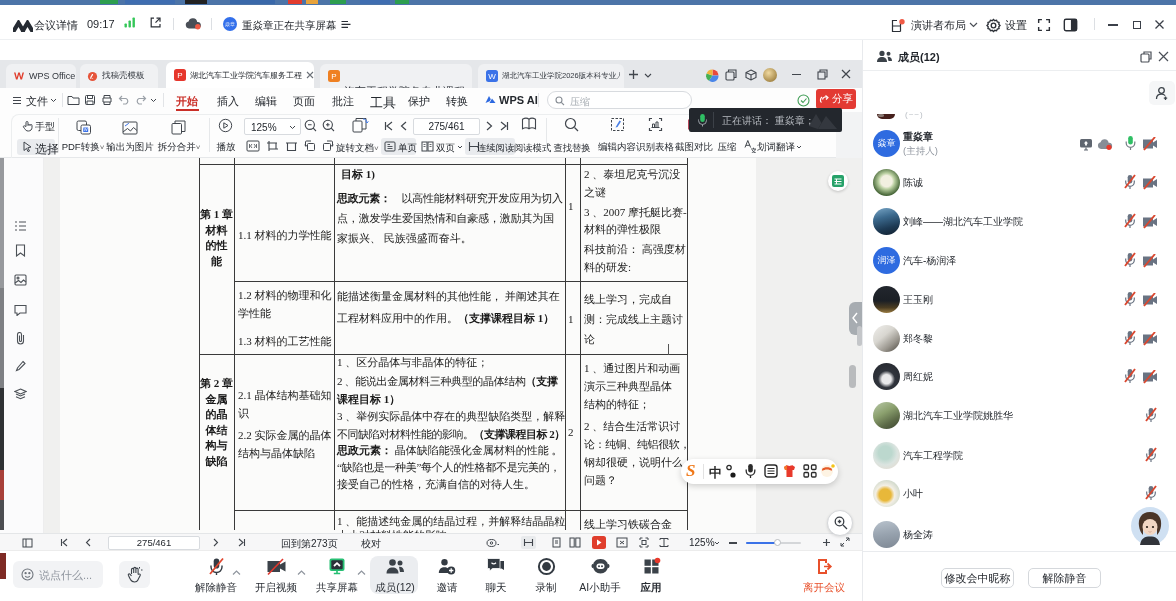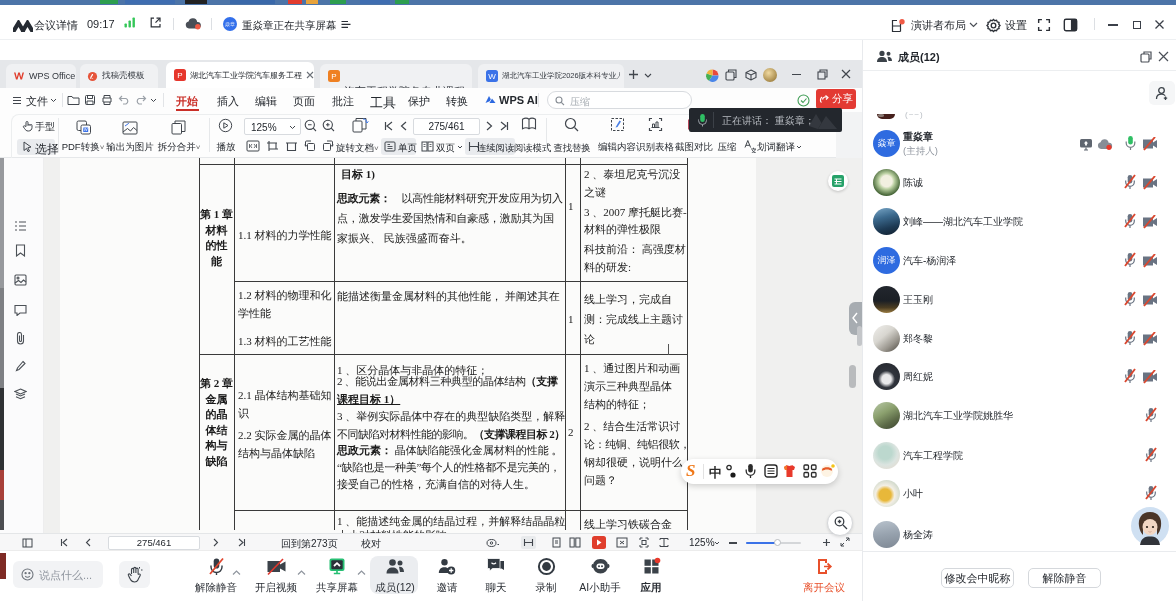--- a/index.html
+++ b/index.html
@@ -439,33 +439,34 @@
         <div class="dt" style="left:524px;top:27px;">之谜</div>
         <div class="dt" style="left:524px;top:47px;">3 、2007 摩托艇比赛-</div>
         <div class="dt" style="left:524px;top:64px;">材料的弹性极限</div>
         <div class="dt" style="left:524px;top:84px;">科技前沿： 高强度材</div>
         <div class="dt" style="left:524px;top:102px;">料的研发:</div>
 
         <div class="dt" style="left:178px;top:130px;">1.2  材料的物理和化</div>
         <div class="dt" style="left:178px;top:148px;">学性能</div>
         <div class="dt" style="left:178px;top:176px;">1.3  材料的工艺性能</div>
         <div class="dt" style="left:277px;top:131px;">能描述衡量金属材料的其他性能， 并阐述其在</div>
+        <div class="dt" style="left:277px;top:153px;">工程材料应用中的作用。<b>（支撑课程目标 1）</b></div>
         <div class="dt" style="left:508px;top:155px;">1</div>
         <div class="dt" style="left:524px;top:134px;">线上学习，完成自</div>
         <div class="dt" style="left:524px;top:154px;">测：完成线上主题讨</div>
         <div class="dt" style="left:524px;top:174px;">论</div>
 
         <div class="dt dtb" style="left:139px;top:218px;width:35px;text-align:center;line-height:15.5px;white-space:normal;">第 2 章 金属 的晶 体结 构与 缺陷</div>
         <div class="dt" style="left:178px;top:230px;">2.1  晶体结构基础知</div>
         <div class="dt" style="left:178px;top:248px;">识</div>
         <div class="dt" style="left:178px;top:270px;">2.2  实际金属的晶体</div>
         <div class="dt" style="left:178px;top:288px;">结构与晶体缺陷</div>
-        <div class="dt" style="left:277px;top:205px;">1 、区分晶体与非晶体的特征；</div>
+        <div class="dt" style="left:277px;top:197px;">1 、区分晶体与非晶体的特征；</div>
         <div class="dt" style="left:277px;top:216px;letter-spacing:-0.35px;">2 、能说出金属材料三种典型的晶体结构<b>（支撑</b></div>
-        <div class="dt dtb" style="left:277px;top:234px;text-decoration:underline;">课程目标 1）</div>
+        <div class="dt dtb" style="left:277px;top:234px;">课程目标 1）</div>
         <div class="dt" style="left:277px;top:251px;">3 、举例实际晶体中存在的典型缺陷类型，解释</div>
         <div class="dt" style="left:277px;top:269px;letter-spacing:-0.5px;">不同缺陷对材料性能的影响。<b>（支撑课程目标 2）</b></div>
         <div class="dt" style="left:277px;top:285px;"><b>思政元素：</b> 晶体缺陷能强化金属材料的性能 。</div>
         <div class="dt" style="left:277px;top:302px;letter-spacing:-0.3px;">“缺陷也是一种美”每个人的性格都不是完美的，</div>
         <div class="dt" style="left:277px;top:319px;">接受自己的性格，充满自信的对待人生。</div>
         <div class="dt" style="left:508px;top:268px;">2</div>
         <div class="dt" style="left:524px;top:203px;">1 、通过图片和动画</div>
         <div class="dt" style="left:524px;top:221px;">演示三种典型晶体</div>
         <div class="dt" style="left:524px;top:239px;">结构的特征；</div>
         <div class="dt" style="left:524px;top:261px;">2 、结合生活常识讨</div>

